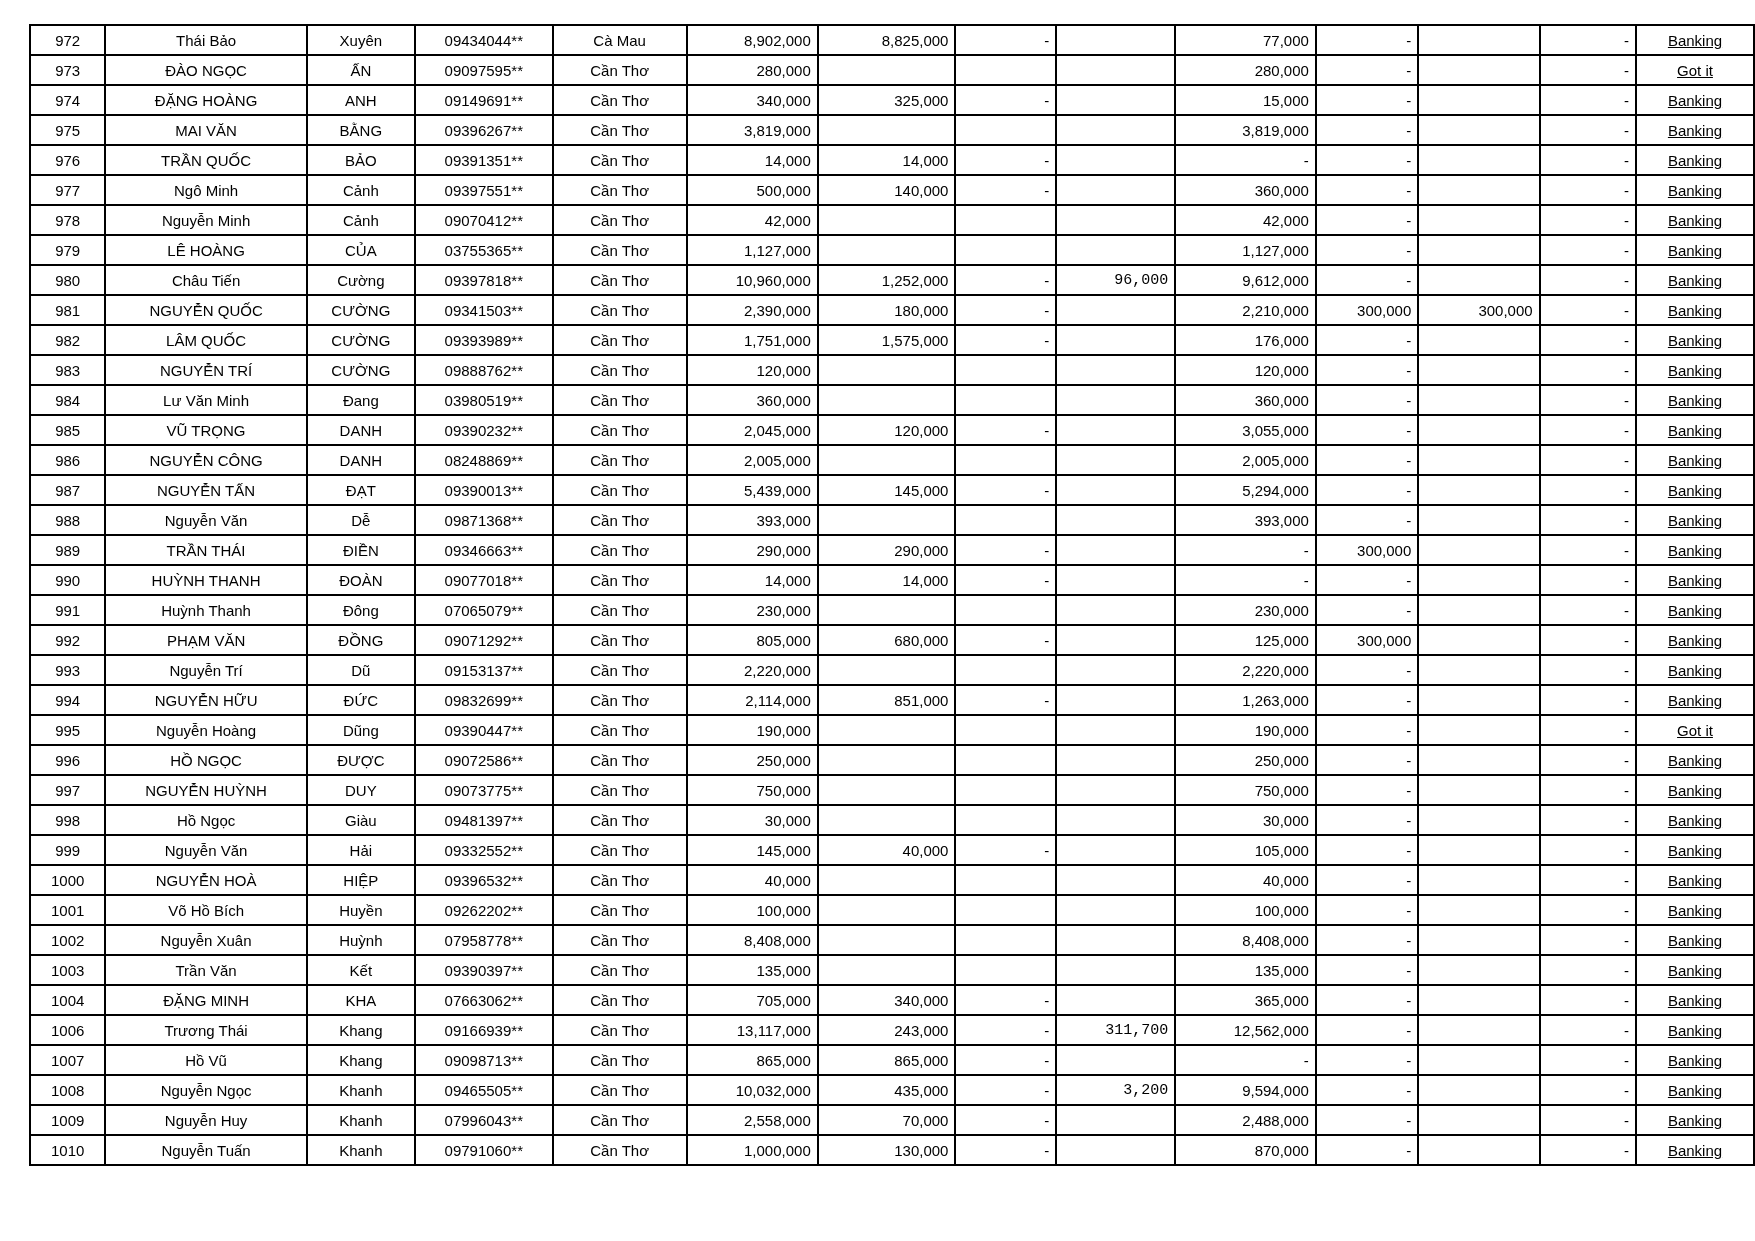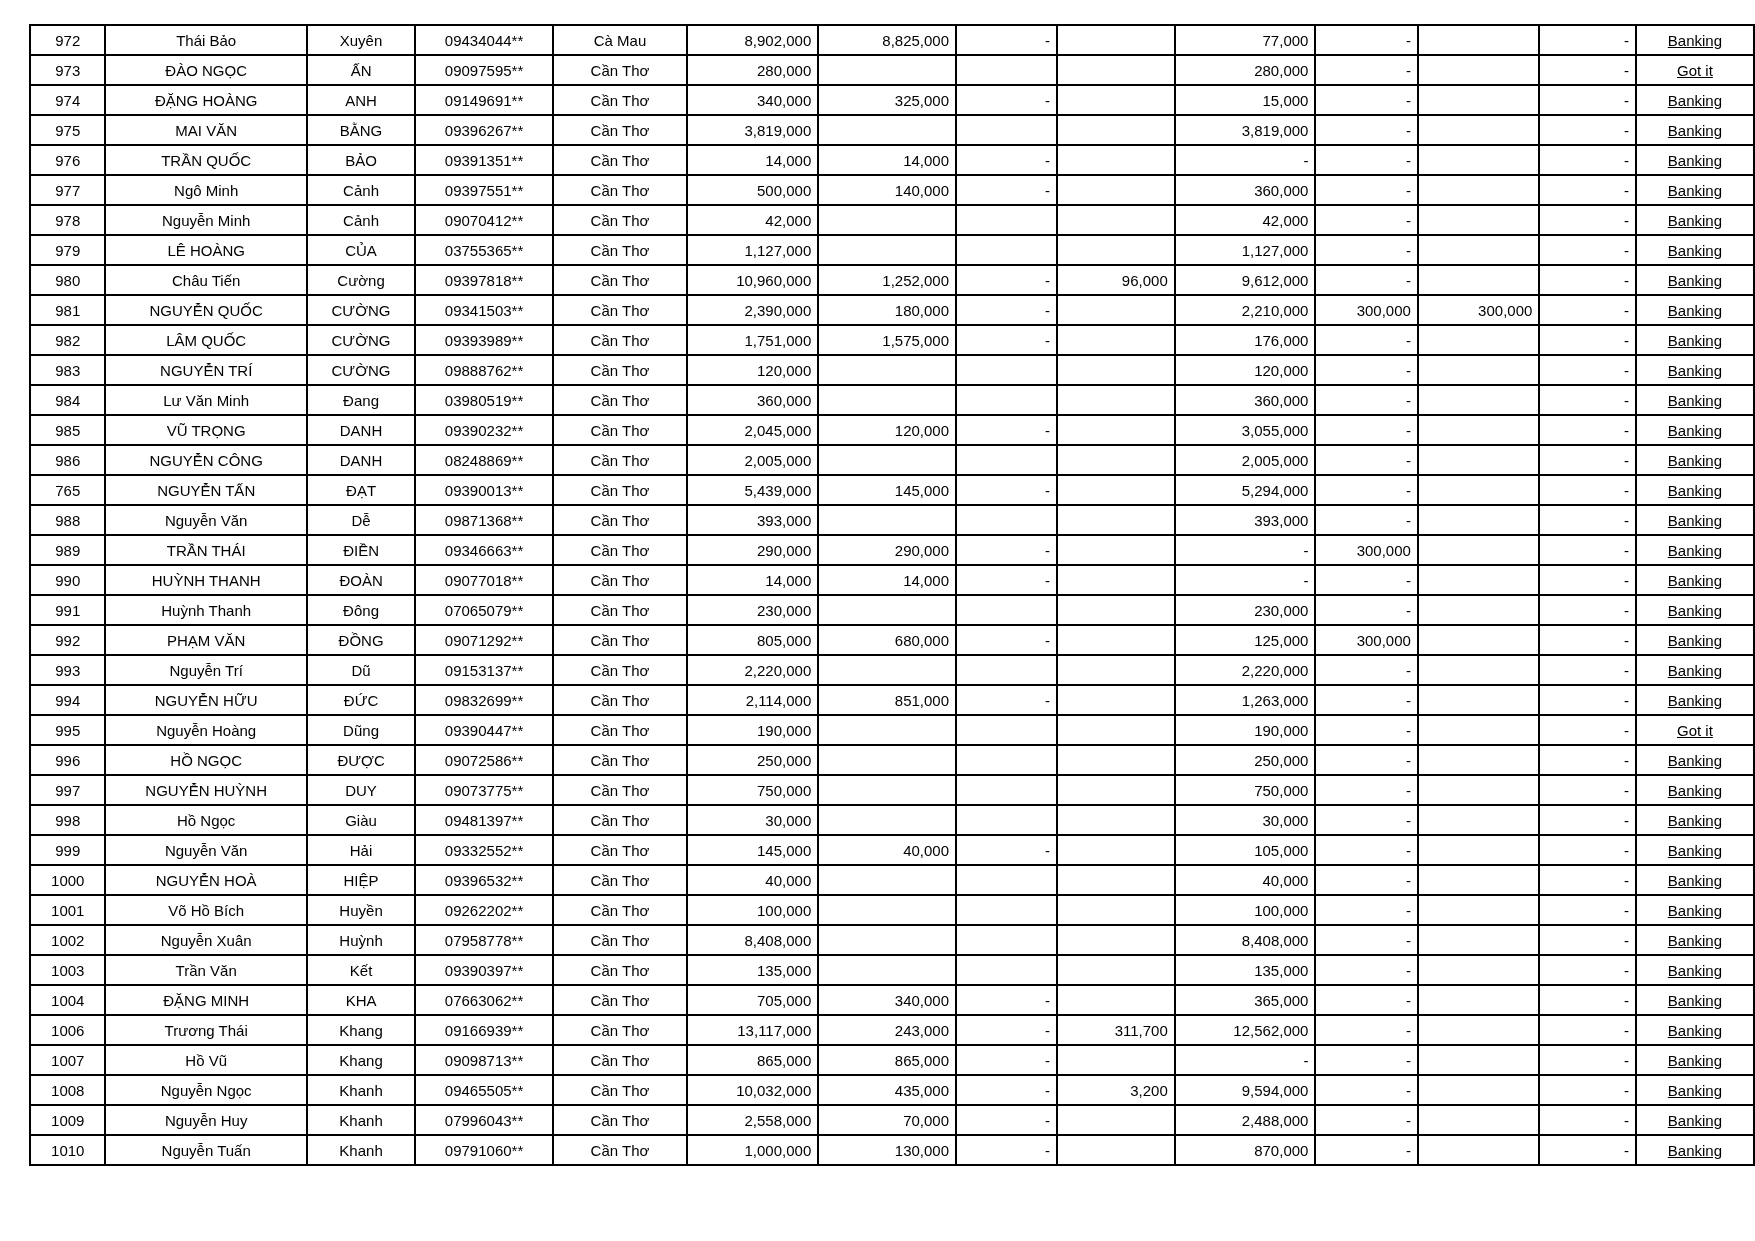--- a/index.html
+++ b/index.html
@@ -35,21 +35,21 @@
   td.al-r { text-align: right; padding-right: 9px; }
   
   table.grid td:nth-child(1)  { width: 66px; margin-top: 16px; }
   table.grid td:nth-child(2)  { width: 198px; }
   table.grid td:nth-child(3)  { width: 100px; }
   table.grid td:nth-child(4)  { width: 131px; }
   table.grid td:nth-child(5)  { width: 130px; }
   table.grid td:nth-child(6)  { width: 124px; }
   table.grid td:nth-child(7)  { width: 133px; }
   table.grid td:nth-child(8)  { width: 100px; }
-  table.grid td:nth-child(9)  { width: 112px; }
+  table.grid td:nth-child(9)  { width: 112px; font-family: Liberation Mono, monospace; }
   table.grid td:nth-child(10) { width: 135px; }
   table.grid td:nth-child(11) { width: 94px; }
   table.grid td:nth-child(12) { width: 116px; }
   table.grid td:nth-child(13) { width: 95px; }
   table.grid td:nth-child(14) { width: 112px; text-decoration: underline; }
 </style>
 </head>
 <body>
 
 <div class="sheet">
@@ -289,21 +289,21 @@
           <td class="al-r"></td>
           <td class="al-r"></td>
           <td class="al-r"></td>
           <td class="al-r">2,005,000</td>
           <td class="al-r">-</td>
           <td class="al-r"></td>
           <td class="al-r">-</td>
           <td class="al-c">Banking</td>
         </tr>
         <tr>
-          <td class="al-c">765</td>
+          <td class="al-c">987</td>
           <td class="al-c">NGUYỄN TẤN</td>
           <td class="al-c">ĐẠT</td>
           <td class="al-c">09390013**</td>
           <td class="al-c">Cần Thơ</td>
           <td class="al-r">5,439,000</td>
           <td class="al-r">145,000</td>
           <td class="al-r">-</td>
           <td class="al-r"></td>
           <td class="al-r">5,294,000</td>
           <td class="al-r">-</td>

